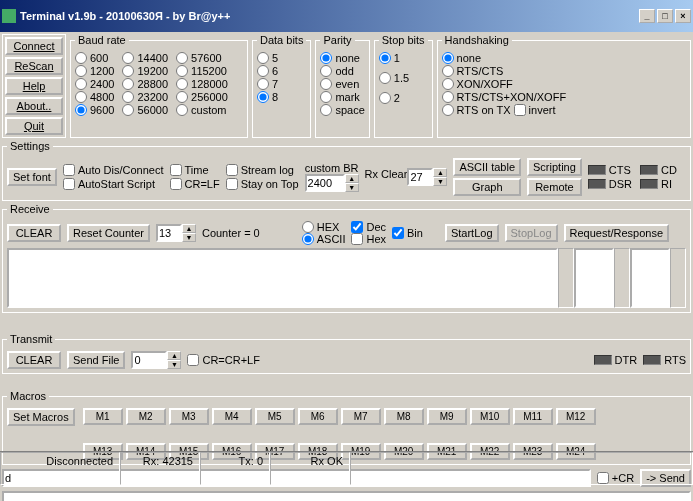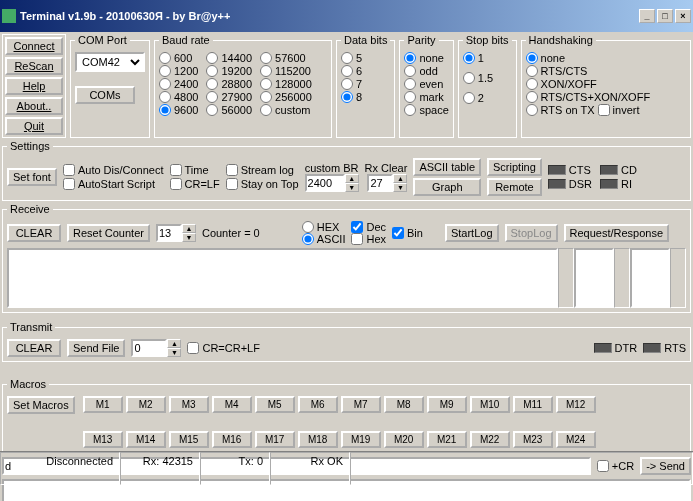--- a/index.html
+++ b/index.html
@@ -53,26 +53,20 @@
 <div class="main">
   <div class="row1">
     <div class="leftbtns groove">
       <button class="btn">Connect</button>
       <button class="btn">ReScan</button>
       <button class="btn">Help</button>
       <button class="btn">About..</button>
       <button class="btn">Quit</button>
     </div>
 
-    <fieldset class="box">
-      <legend>COM Port</legend>
-      <select style="width:70px"><option>COM42</option></select>
-      <div style="height:14px"></div>
-      <button class="btn" style="width:60px">COMs</button>
-    </fieldset>
 
     <fieldset class="box" style="flex:0 0 178px">
       <legend>Baud rate</legend>
       <div class="baud-cols" id="baud-cols">
           <div class="radio-col">
             <label class="radio-row">
               <input type="radio" name="baud" style="">
               <span>600</span>
             </label>
             <label class="radio-row">
@@ -100,21 +94,21 @@
             <label class="radio-row">
               <input type="radio" name="baud" style="">
               <span>19200</span>
             </label>
             <label class="radio-row">
               <input type="radio" name="baud" style="">
               <span>28800</span>
             </label>
             <label class="radio-row">
               <input type="radio" name="baud" style="">
-              <span>27900</span>
+              <span>23200</span>
             </label>
             <label class="radio-row">
               <input type="radio" name="baud" style="">
               <span>56000</span>
             </label>
           </div>
           <div class="radio-col">
             <label class="radio-row">
               <input type="radio" name="baud" style="">
               <span>57600</span>
@@ -271,21 +265,21 @@
       <div style="display:flex;flex-direction:column;align-items:center">
         <span>custom BR</span>
         <div class="spin">
             <input type="text" class="small-input" value="2400" style="">
             <div class="spbtns">
               <div>▲</div>
               <div>▼</div>
             </div>
           </div>
       </div>
-      <div style="display:flex;flex-direction:column;align-items:flex-end">
+      <div style="display:flex;align-items:flex-start">
         <span>Rx Clear</span>
         <div class="spin">
             <input type="text" style="width: 26px;" value="27">
             <div class="spbtns">
               <div>▲</div>
               <div>▼</div>
             </div>
           </div>
       </div>
       <div style="display:flex;flex-direction:column;gap:2px">
@@ -310,21 +304,21 @@
             <span>DSR</span>
           </span>
         <span class="ledgrp">
             <span class="led"></span>
             <span>RI</span>
           </span>
       </div>
     </div>
   </fieldset>
 
-  <fieldset class="box" style="margin-bottom:8px">
+  <fieldset class="box" style="margin-bottom:20px">
     <legend>Receive</legend>
     <div class="settings-row" style="margin-bottom:3px">
       <button class="btn" style="width:54px">CLEAR</button>
       <button class="btn">Reset Counter</button>
       <div class="spin">
           <input type="text" style="width: 26px;" value="13">
           <div class="spbtns">
             <div>▲</div>
             <div>▼</div>
           </div>

